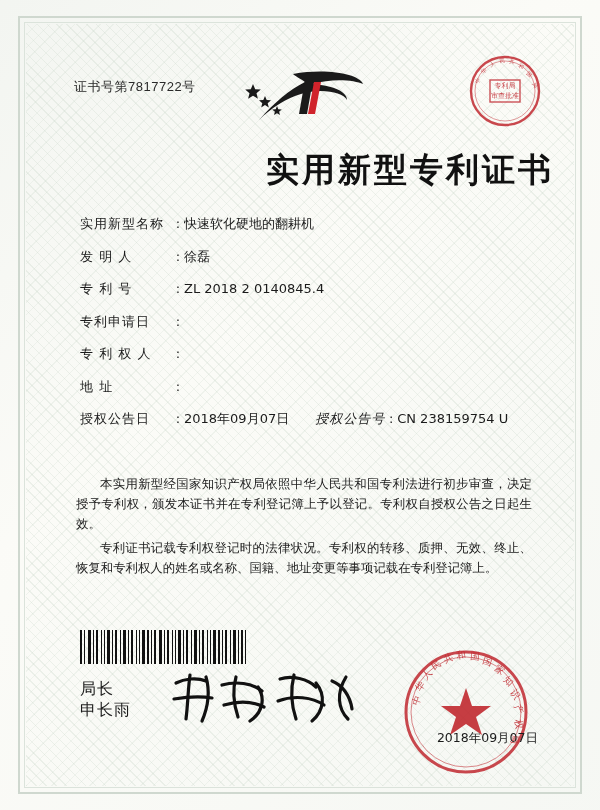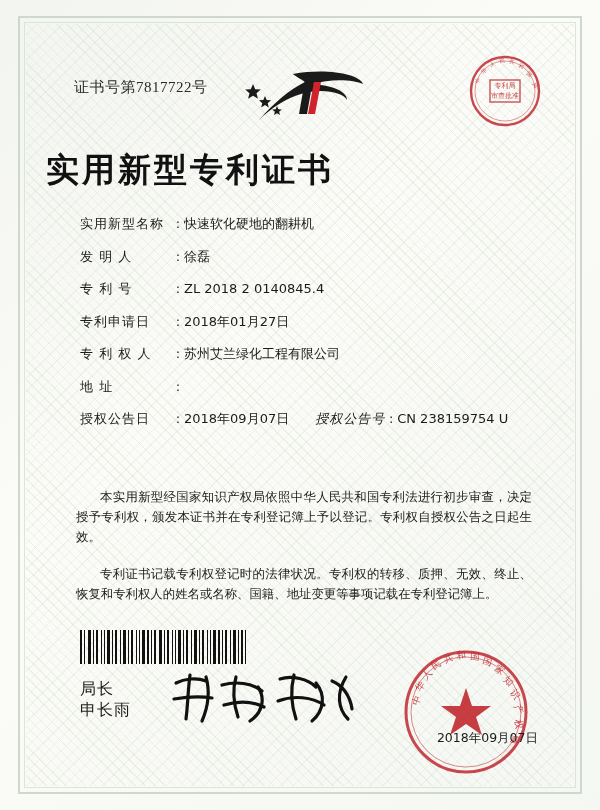--- a/index.html
+++ b/index.html
@@ -61,22 +61,22 @@
     top: 40px;
     right: 46px;
     bottom: 40px;
   }
 
   
   .cert-no {
     position: absolute;
     left: 28px;
     top: 38px;
-    font-family: Liberation Serif, serif;
-    font-size: 15px;
+    font-family: Liberation Sans, sans-serif;
+    font-size: 13px;
     color: #2a2a2a;
     letter-spacing: 0.5px;
     white-space: nowrap;
   }
 
   .logo {
     position: absolute;
     left: 50%;
     top: 26px;
     transform: translateX(-50%);
@@ -90,21 +90,21 @@
     top: 14px;
     width: 74px;
     height: 74px;
   }
 
   .title {
     position: absolute;
     left: 0;
     right: 0;
     top: 108px;
-    text-align: left;
+    text-align: right;
     font-family: "DejaVu Sans", sans-serif;
     font-size: 33px;
     font-weight: bold;
     color: #111;
     letter-spacing: 3px;
   }
 
   
   .fields {
     position: absolute;
@@ -150,21 +150,21 @@
     position: absolute;
     left: 30px;
     right: 22px;
     top: 430px;
     font-size: 12.4px;
     line-height: 20px;
     color: #1b1b1b;
     text-align: justify;
   }
   .body-text p {
-    margin: 17px 0 3px 0;
+    margin: 4px 0 3px 0;
     text-indent: 24px;
   }
 
   
   .barcode {
     position: absolute;
     left: 34px;
     top: 590px;
     width: 168px;
     height: 34px;
@@ -271,27 +271,25 @@
 
       <div class="row">
         <span class="label">专 利 号</span>
         <span class="sep">:</span>
         <span class="value">ZL  2018  2  0140845.4</span>
       </div>
 
       <div class="row">
         <span class="label">专利申请日</span>
         <span class="sep">:</span>
-        <span class="value">2018年01月27日</span>
       </div>
 
       <div class="row">
         <span class="label">专 利 权 人</span>
         <span class="sep">:</span>
-        <span class="value">苏州艾兰绿化工程有限公司</span>
       </div>
 
       <div class="row">
         <span class="label">地        址</span>
         <span class="sep">:</span>
       </div>
 
       <div class="row two">
         <span class="label">授权公告日</span>
         <span class="sep">:</span>

